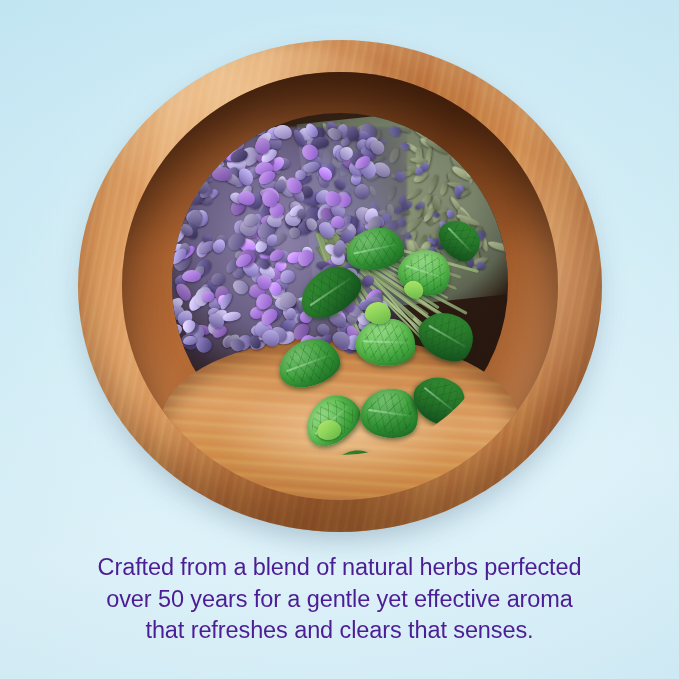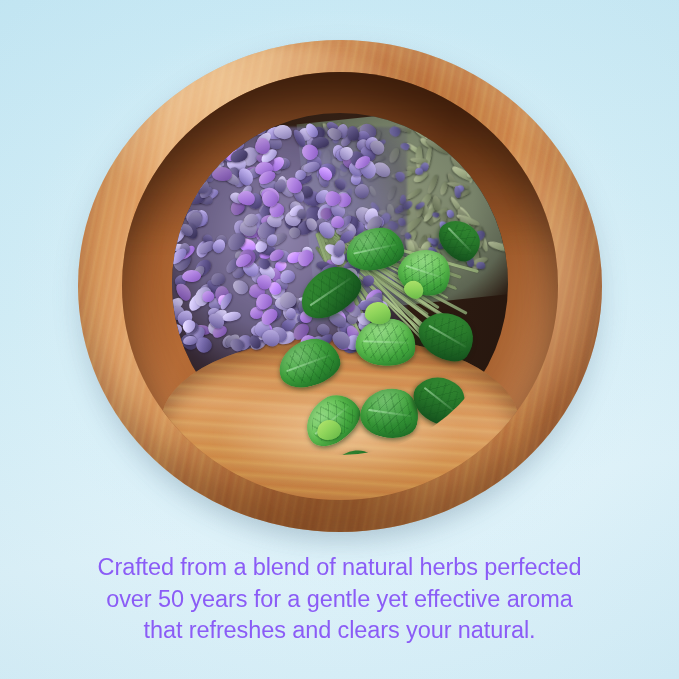--- a/index.html
+++ b/index.html
@@ -288,21 +288,21 @@
     box-shadow: 0 1px 3px rgba(18,60,18,0.5);
   }
 
   
   .caption {
     position: absolute;
     left: 0;
     top: 552px;
     width: 679px;
     text-align: center;
-    color: #8b5cf6;
+    color: #4c1d95;
     font-size: 23.5px;
     line-height: 31.5px;
     letter-spacing: -0.1px;
   }
   .caption .line { display: block; white-space: nowrap; }
 </style>
 </head>
 <body>
 
 <div id="canvas">
@@ -924,16 +924,16 @@
         <div class="bowl-floor"></div>
         <div class="floor-grain"></div>
         <div class="floor-hi"></div>
       </div>
     </div>
   </div>
 
   <div class="caption">
     <span class="line">Crafted from a blend of natural herbs perfected</span>
     <span class="line">over 50 years for a gentle yet effective aroma</span>
-    <span class="line">that refreshes and clears your natural.</span>
+    <span class="line">that refreshes and clears that senses.</span>
   </div>
 
 </div>
 
 </body></html>

